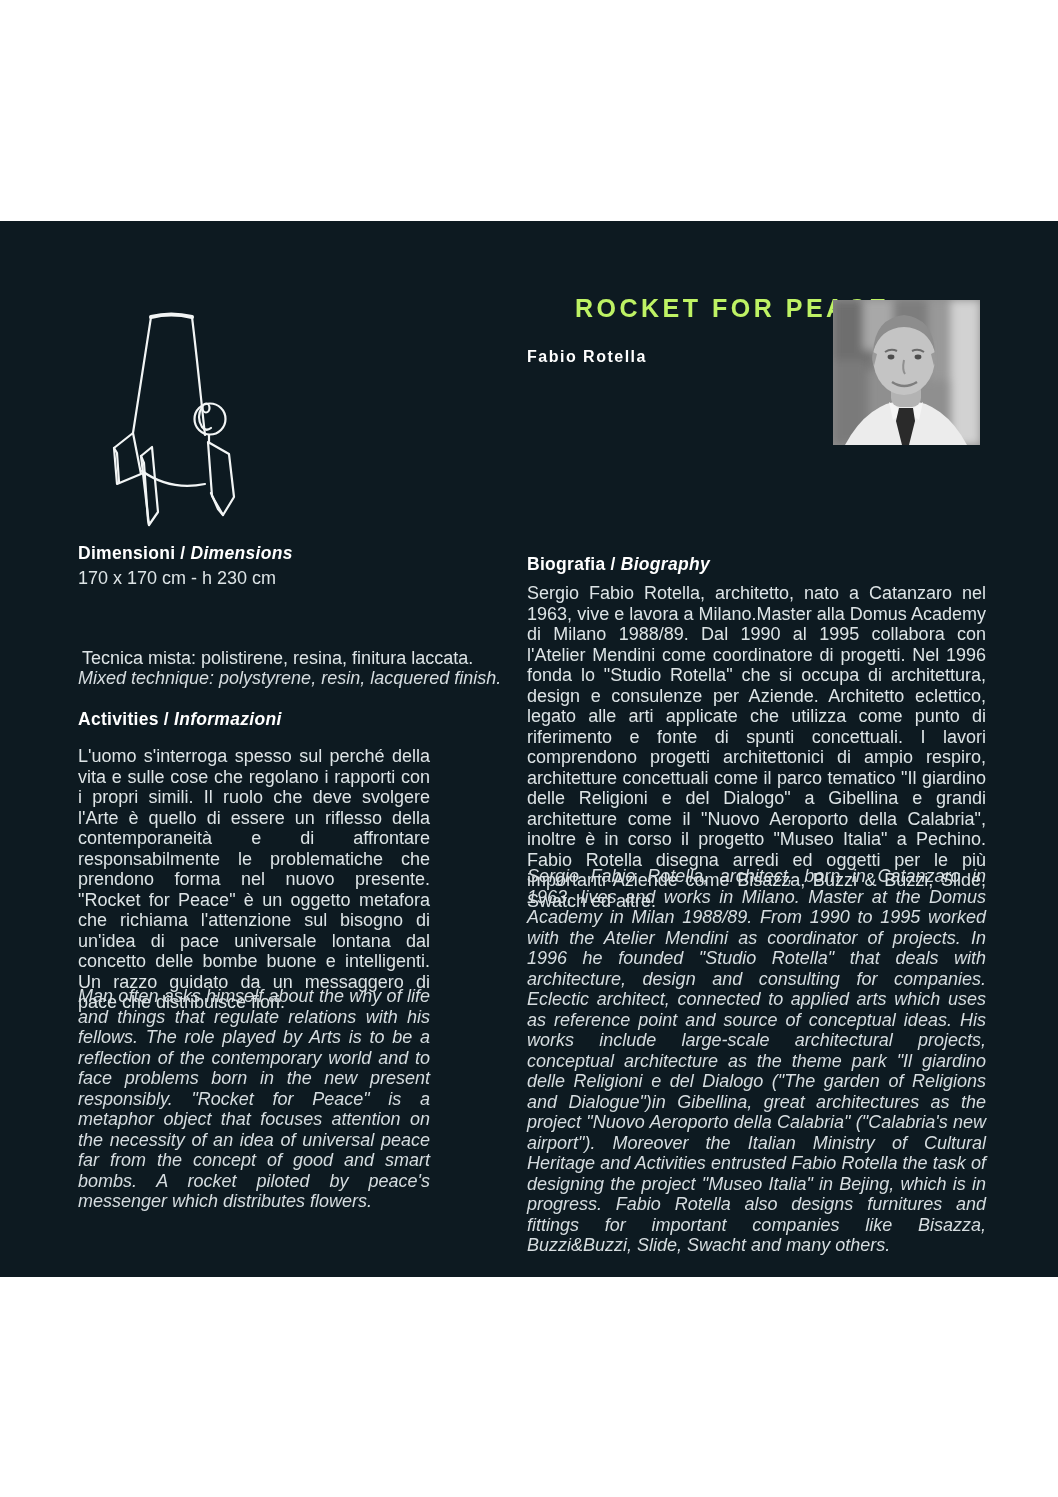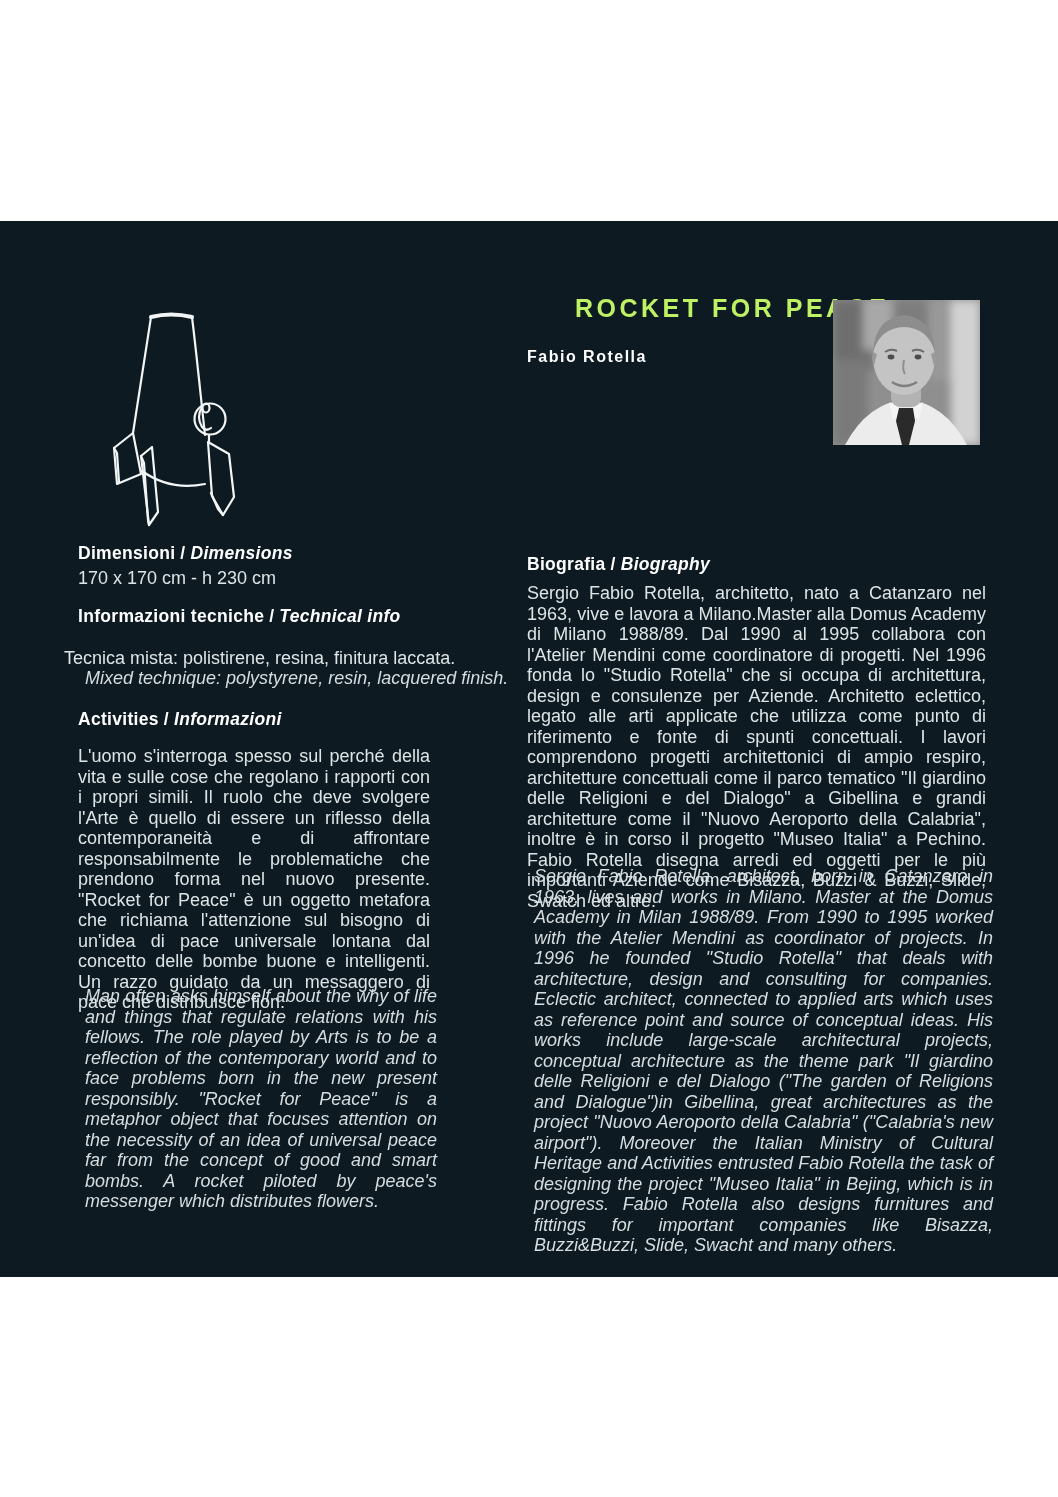--- a/index.html
+++ b/index.html
@@ -21,21 +21,21 @@
     font-size:17.5px;font-weight:bold;color:#ffffff;
     letter-spacing:.3px;white-space:nowrap;
   }
   .h-section .sep{margin:0 5px;font-weight:bold;font-style:normal;}
   .h-section .h-en{font-style:italic;}
   
   .txt{
     font-size:18px;line-height:20.5px;color:#dde4e6;
     text-align:justify;
   }
-  .txt-en{font-style:italic;color:#d6dde0;margin-left:7px;}
+  .txt-en{font-style:italic;color:#d6dde0;}
   .nowrapline{white-space:nowrap;text-align:left;}
   .title{
     font-size:25px;font-weight:bold;color:#bef264;
     letter-spacing:3.5px;white-space:nowrap;margin-left:48px;
   }
   .designer{
     font-size:16px;font-weight:bold;color:#ffffff;
     letter-spacing:1.5px;white-space:nowrap;
   }
   .photo-frame{
@@ -74,24 +74,21 @@
         <ellipse cx="106" cy="105" rx="3.5" ry="4.5"></ellipse>
         <path d="M109,132 L109,140"></path>
       </svg>
     </div>
 
     <div class="abs h-section" style="left:78px;top:322px;">
       <span class="h-it">Dimensioni</span><span class="sep">/</span><span class="h-en">Dimensions</span>
     </div>
     <div class="abs txt nowrapline" style="left:78px;top:347px;">170 x 170 cm - h 230 cm</div>
 
-    <div class="abs h-section" style="left:78px;top:385px;">
-      <span class="h-it">Informazioni tecniche</span><span class="sep">/</span><span class="h-en">Technical info</span>
-    </div>
-    <div class="abs txt nowrapline" style="left:64px;top:427px;text-align:center;">Tecnica mista: polistirene, resina, finitura laccata.</div>
+    <div class="abs txt nowrapline" style="left:82px;top:427px;text-align:center;">Tecnica mista: polistirene, resina, finitura laccata.</div>
     <div class="abs txt txt-en nowrapline" style="left:78px;top:447px;">Mixed technique: polystyrene, resin, lacquered finish.</div>
 
     <div class="abs h-section" style="left:78px;top:488px;">
       <span class="h-it">Activities</span><span class="sep">/</span><span class="h-en">Informazioni</span>
     </div>
     <div class="abs txt" style="left:78px;top:525px;width:352px;">L'uomo s'interroga spesso sul perché della vita e sulle cose che regolano i rapporti con i propri simili. Il ruolo che deve svolgere l'Arte è quello di essere un riflesso della contemporaneità e di affrontare responsabilmente le problematiche che prendono forma nel nuovo presente. "Rocket for Peace" è un oggetto metafora che richiama l'attenzione sul bisogno di un'idea di pace universale lontana dal concetto delle bombe buone e intelligenti. Un razzo guidato da un messaggero di pace che distribuisce fiori.</div>
     <div class="abs txt txt-en" style="left:78px;top:765px;width:352px;">Man often asks himself about the why of life and things that regulate relations with his fellows. The role played by Arts is to be a reflection of the contemporary world and to face problems born in the new present responsibly. "Rocket for Peace" is a metaphor object that focuses attention on the necessity of an idea of universal peace far from the concept of good and smart bombs. A rocket piloted by peace's messenger which distributes flowers.</div>
 
     <div class="abs title" style="left:527px;top:73px;">ROCKET FOR PEACE</div>
     <div class="abs designer" style="left:527px;top:127px;">Fabio Rotella</div>

